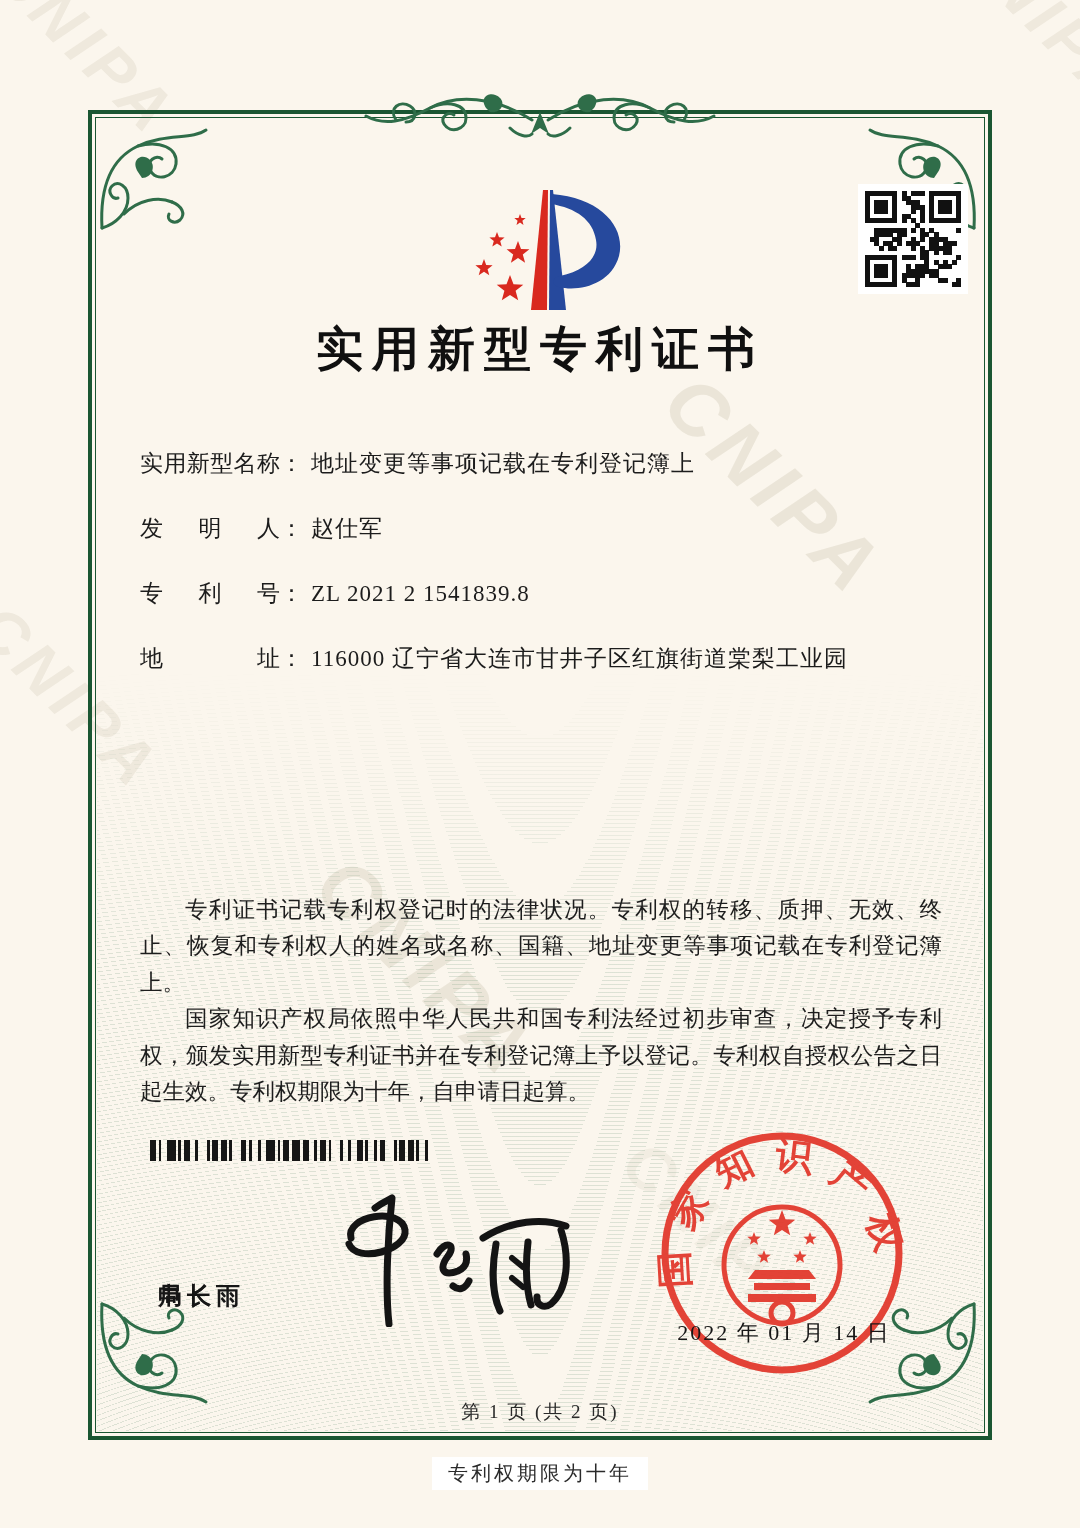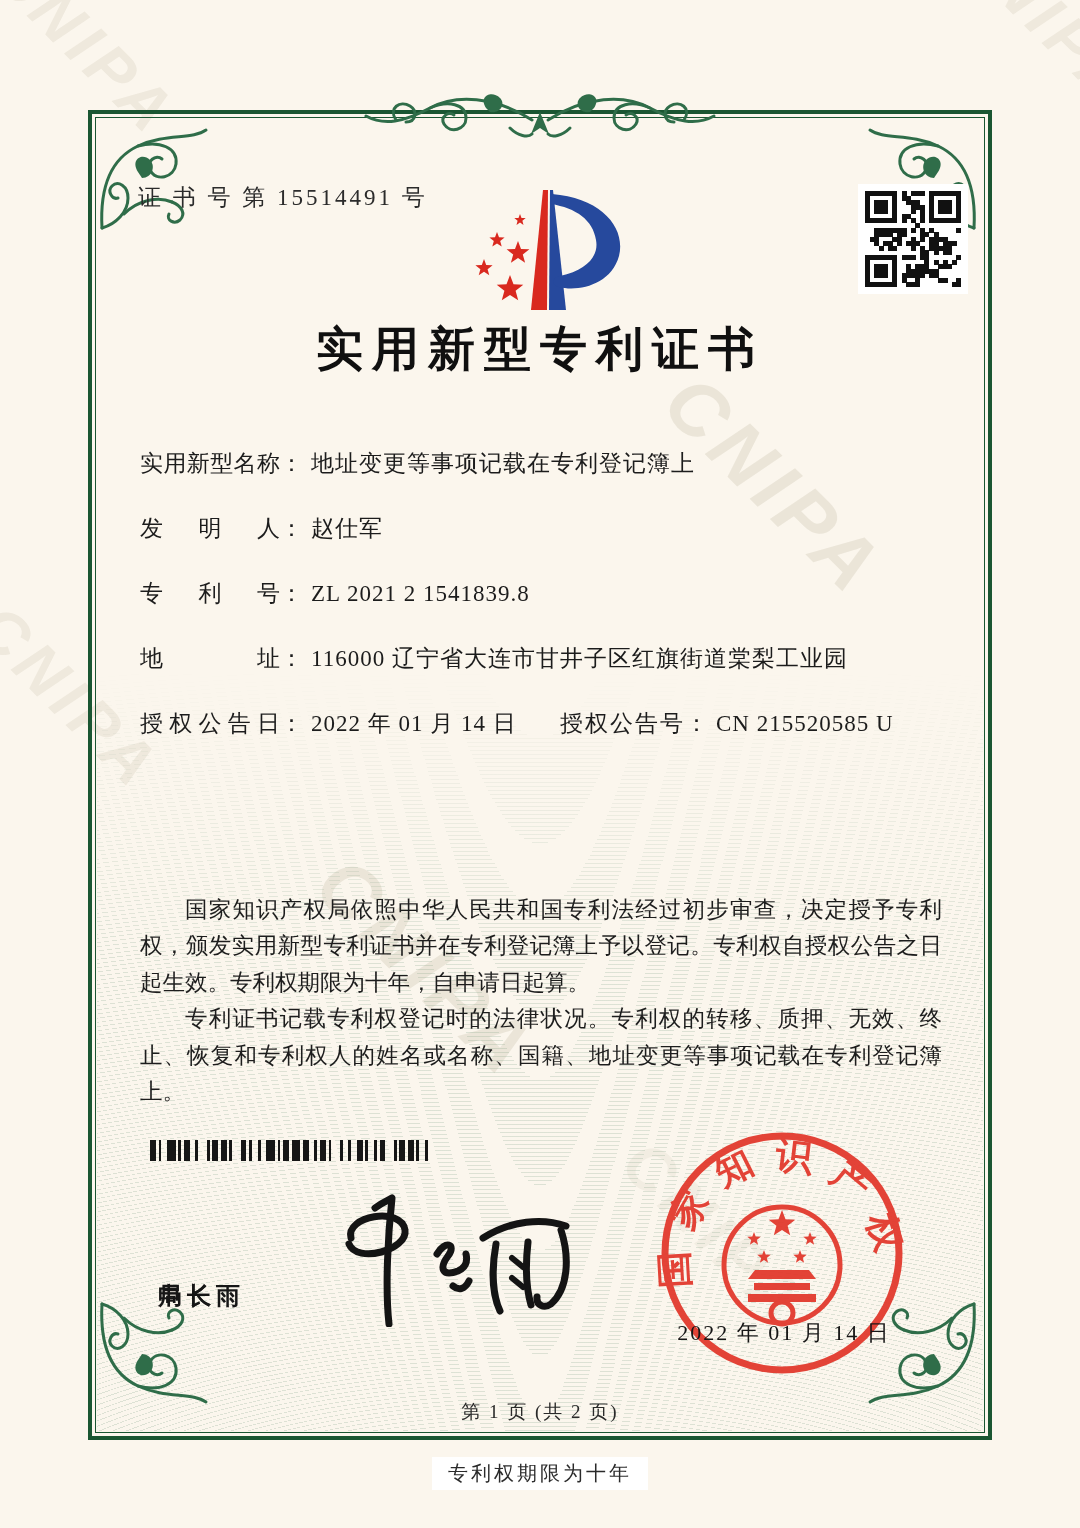--- a/index.html
+++ b/index.html
@@ -150,21 +150,20 @@
     </svg>
   <svg class="ornament" style="left:864px;top:1298px;" width="118" height="118" viewBox="0 0 118 118">
       <use href="#flourish" transform="translate(118,118) scale(-1,-1)"></use>
     </svg>
   <svg class="ornament" style="left:360px;top:88px;" width="360" height="64" viewBox="0 0 360 64">
     <use href="#tchalf"></use>
     <use href="#tchalf" transform="translate(360,0) scale(-1,1)"></use>
     <path d="M180,24 l-9,22 l9,-6 l9,6 z" fill="#2f6d49"></path>
   </svg>
 
-  <div class="cert-no">证 书 号 第 15514491 号</div>
 
   <svg class="logo" width="190" height="148" viewBox="0 0 190 148">
     <g id="logo-stars" fill="#d9291f">
         <polygon points="72.0,44.0 73.5,48.0 77.7,48.1 74.4,50.8 75.5,54.9 72.0,52.5 68.5,54.9 69.6,50.8 66.3,48.1 70.5,48.0"></polygon>
         <polygon points="49.0,62.0 51.0,67.3 56.6,67.5 52.2,71.0 53.7,76.5 49.0,73.4 44.3,76.5 45.8,71.0 41.4,67.5 47.0,67.3"></polygon>
         <polygon points="70.0,71.0 73.0,78.9 81.4,79.3 74.8,84.6 77.1,92.7 70.0,88.0 62.9,92.7 65.2,84.6 58.6,79.3 67.0,78.9"></polygon>
         <polygon points="36.0,89.0 38.2,94.9 44.6,95.2 39.6,99.2 41.3,105.3 36.0,101.8 30.7,105.3 32.4,99.2 27.4,95.2 33.8,94.9"></polygon>
         <polygon points="62.0,105.0 65.5,114.2 75.3,114.7 67.6,120.8 70.2,130.3 62.0,124.9 53.8,130.3 56.4,120.8 48.7,114.7 58.5,114.2"></polygon>
       </g>
     <polygon points="95,20 100,20 99,140 83,140" fill="#d9291f"></polygon>
@@ -403,31 +402,25 @@
     </div>
     <div class="row">
       <span class="lbl">发明人</span><span class="colon">：</span><span class="val">赵仕军</span>
     </div>
     <div class="row">
       <span class="lbl">专利号</span><span class="colon">：</span><span class="val">ZL 2021 2 1541839.8</span>
     </div>
     <div class="row">
       <span class="lbl">地址</span><span class="colon">：</span><span class="val">116000 辽宁省大连市甘井子区红旗街道棠梨工业园</span>
     </div>
-    <div class="row">
-      <span class="lbl">授权公告日</span><span class="colon">：</span><span class="val">2022 年 01 月 14 日</span>
-      <span class="pair2">
-        <span class="lbl2">授权公告号</span><span class="colon">：</span><span class="val">CN 215520585 U</span>
-      </span>
-    </div>
   </div>
 
   <div class="paras">
+    <p>专利证书记载专利权登记时的法律状况。专利权的转移、质押、无效、终止、恢复和专利权人的姓名或名称、国籍、地址变更等事项记载在专利登记簿上。</p>
     <p>国家知识产权局依照中华人民共和国专利法经过初步审查，决定授予专利权，颁发实用新型专利证书并在专利登记簿上予以登记。专利权自授权公告之日起生效。专利权期限为十年，自申请日起算。</p>
-    <p>专利证书记载专利权登记时的法律状况。专利权的转移、质押、无效、终止、恢复和专利权人的姓名或名称、国籍、地址变更等事项记载在专利登记簿上。</p>
   </div>
 
   <div class="barcode" id="barcode">
       <i class="bar" style="width: 5.68317px;"></i>
       <i class="gap" style="width: 2.84158px;"></i>
       <i class="bar" style="width: 2.84158px;"></i>
       <i class="gap" style="width: 5.68317px;"></i>
       <i class="bar" style="width: 8.52475px;"></i>
       <i class="gap" style="width: 2.84158px;"></i>
       <i class="bar" style="width: 2.84158px;"></i>

